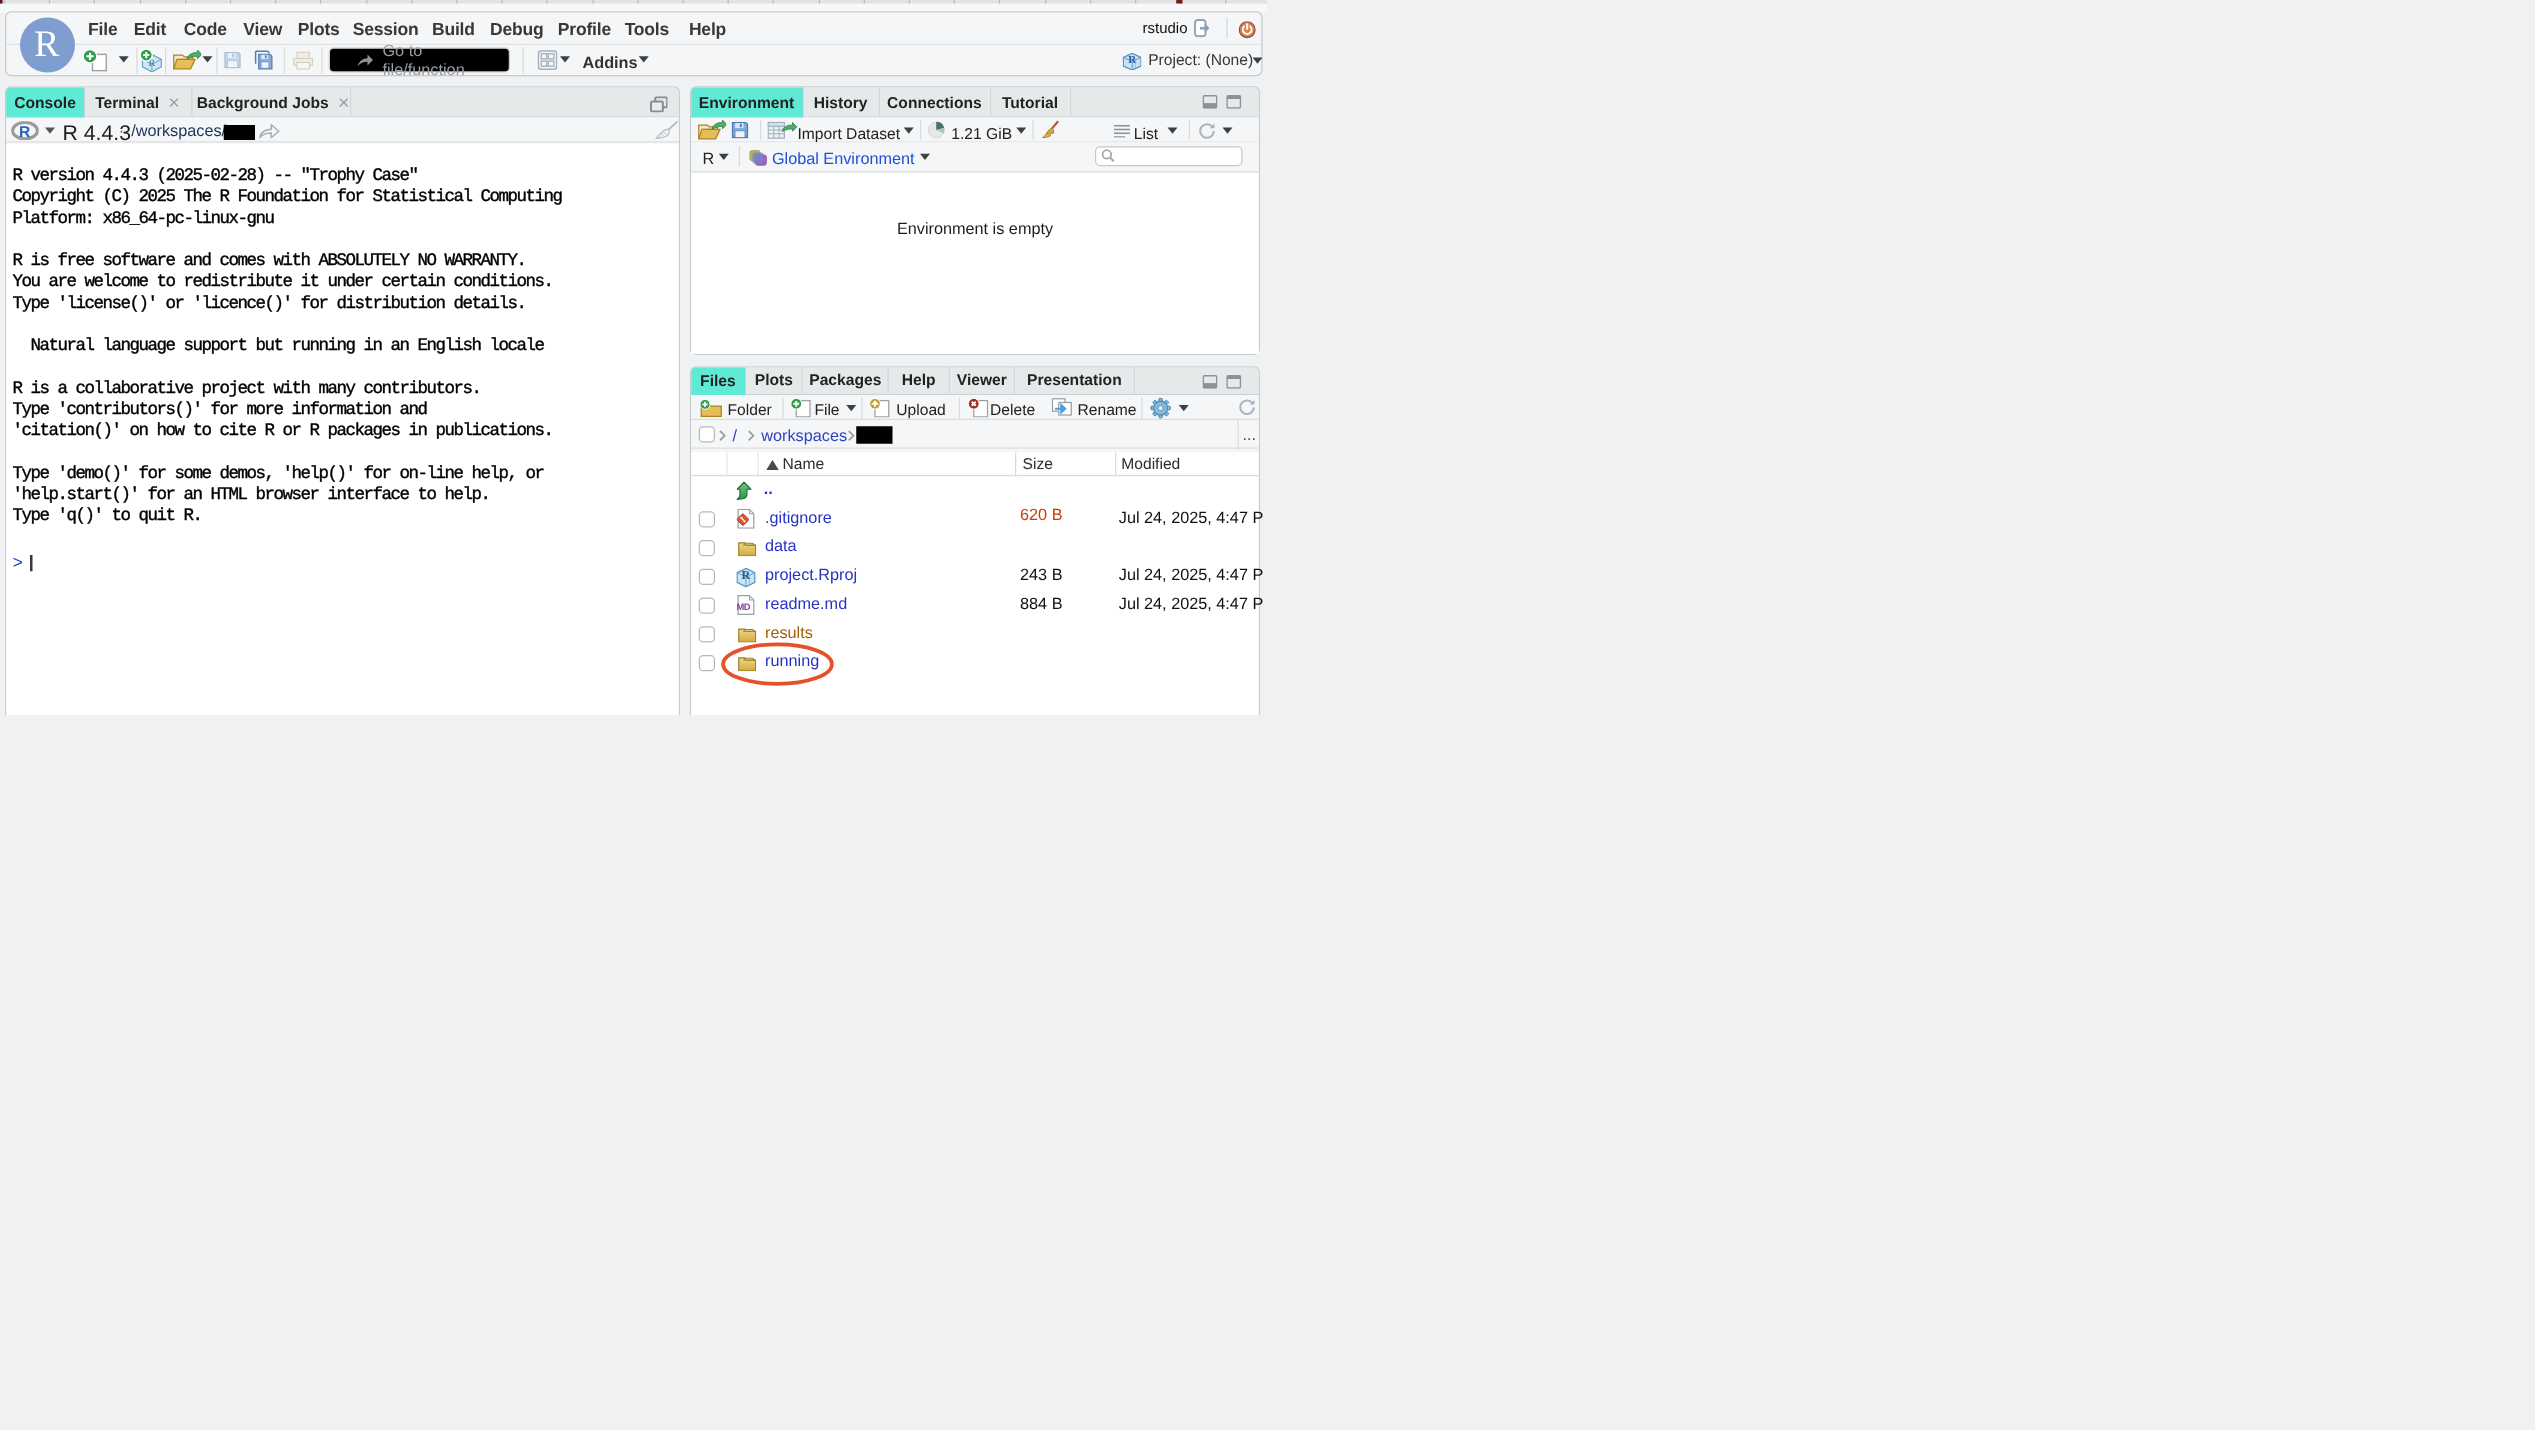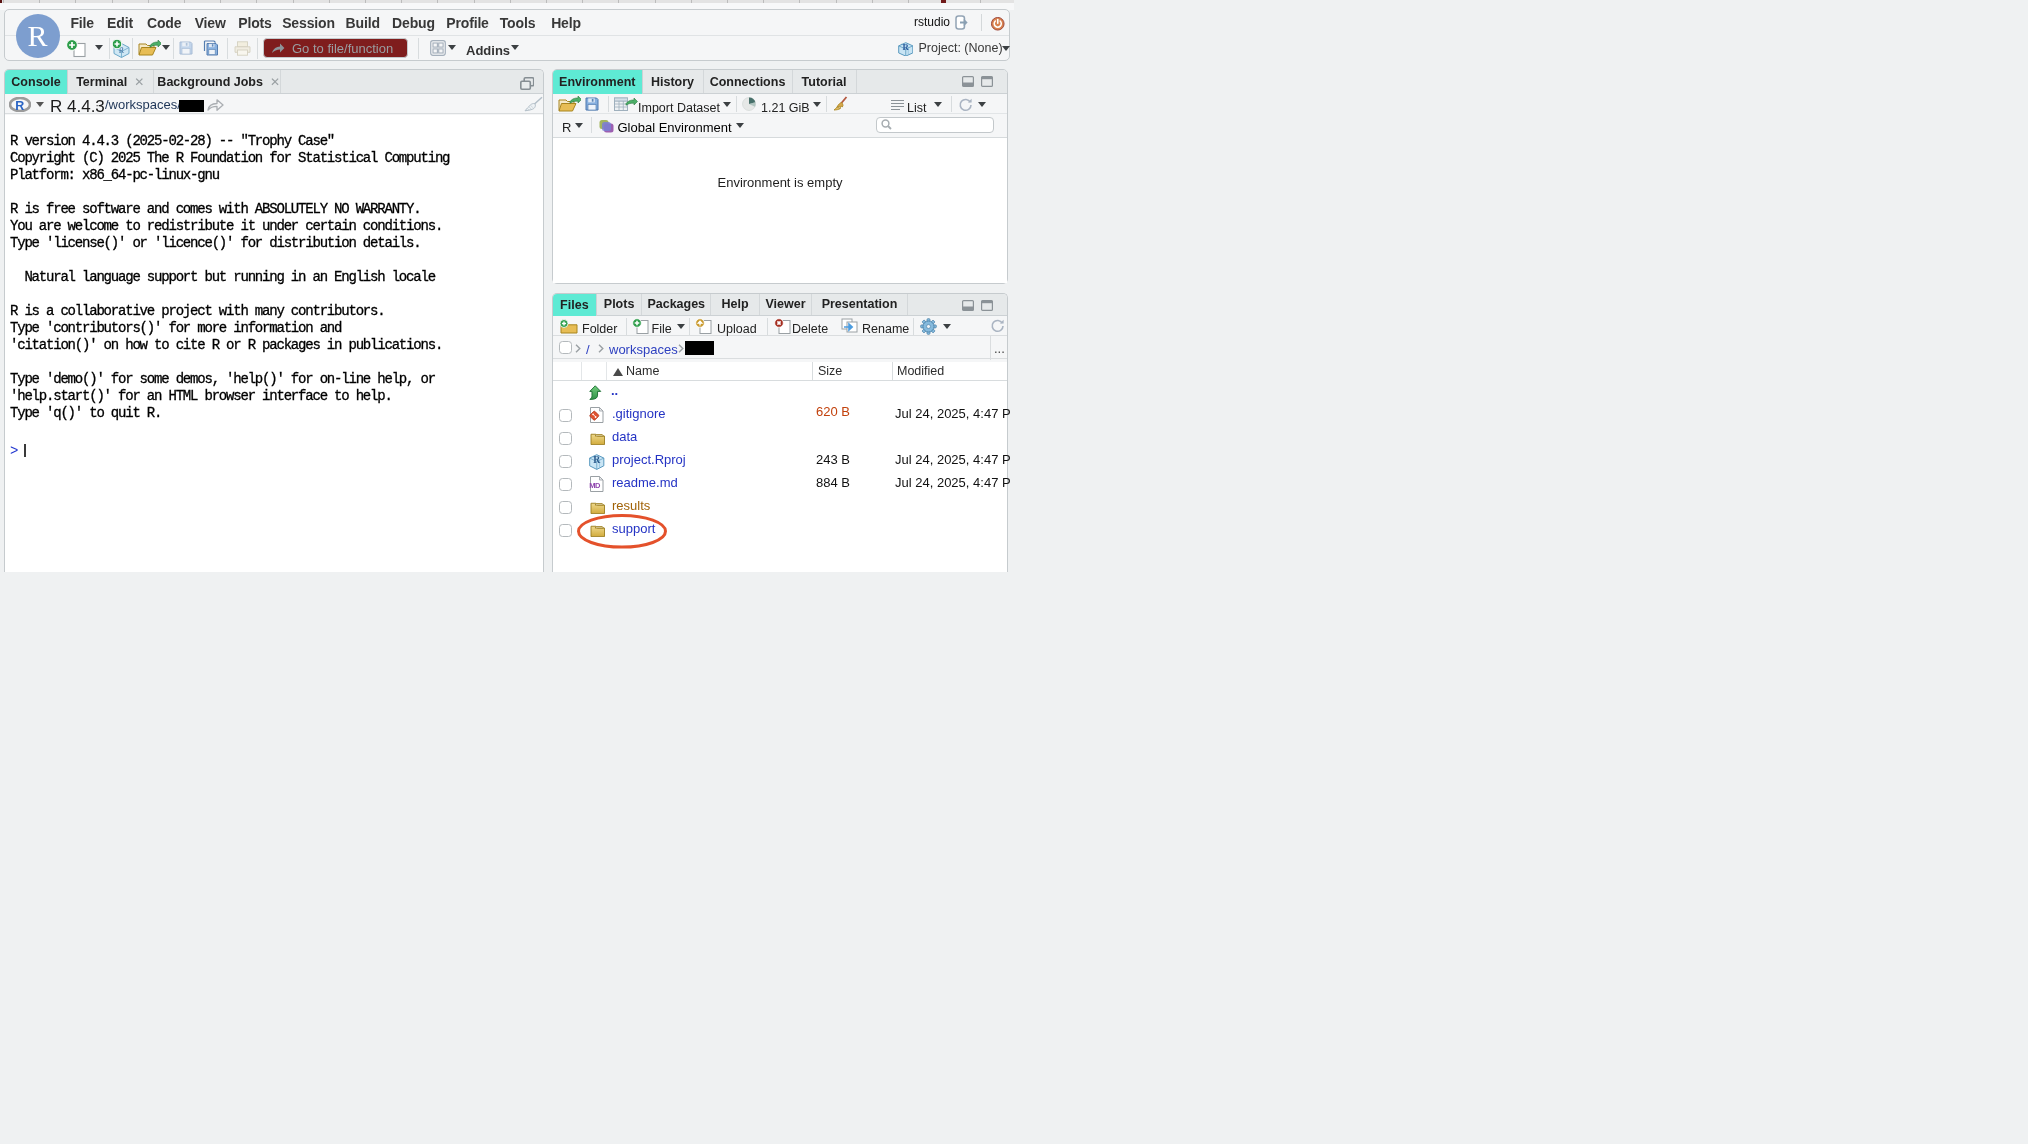--- a/index.html
+++ b/index.html
@@ -144,21 +144,21 @@
       <div style="position:absolute;left:222px;top:2px;width:1px;height:21px;background:#d8dcde"></div>
       <div style="position:absolute;left:229px;top:5px">
         <svg width="17" height="15" viewBox="0 0 17 15" style="opacity:0.75">
           <rect x="3.5" y="0.8" width="10" height="5" fill="#f1ecd7" stroke="#c9c4ae" stroke-width="0.9"></rect>
           <path d="M1 5.8h15v5.5H1z" fill="#efeada" stroke="#c9c4ae" stroke-width="0.9"></path>
           <rect x="3.5" y="9" width="10" height="5.2" fill="#faf7ec" stroke="#c9c4ae" stroke-width="0.9"></rect>
         </svg>
       </div>
       <div style="position:absolute;left:252px;top:2px;width:1px;height:21px;background:#d8dcde"></div>
       <div style="position:absolute;left:258px;top:2px">
-        <div style="width:145px;height:20px;background:#7f1d1d;border:1px solid #c5cacd;border-radius:4px;display:flex;align-items:center;padding-left:7px">
+        <div style="width:145px;height:20px;background:#000000;border:1px solid #c5cacd;border-radius:4px;display:flex;align-items:center;padding-left:21px">
           <svg width="14" height="12" viewBox="0 0 14 12">
             <path d="M1 11C2.5 6.5 5.5 4.8 9 4.6V1.6L13.4 6 9 10.4V7.4C5.8 7.4 3.2 8.6 1 11z" fill="#8d9499"></path>
           </svg>
           <span style="font-size:13px;color:#9a9ea2;margin-left:7px">Go to file/function</span>
         </div>
       </div>
       <div style="position:absolute;left:413px;top:2px;width:1px;height:21px;background:#d8dcde"></div>
       <div style="position:absolute;left:424.5px;top:4px">
         <svg width="16" height="16" viewBox="0 0 16 16">
           <rect x="0.7" y="0.7" width="14.6" height="14.6" rx="2.2" fill="none" stroke="#a5b0bc" stroke-width="1.2"></rect>
@@ -335,21 +335,21 @@
         <span class="caret"></span>
       </div>
       <div style="position:absolute;left:37.5px;top:3px;width:1px;height:16px;background:#d8dcde"></div>
       <div style="position:absolute;left:45.5px;top:3.5px">
         <svg width="15" height="15" viewBox="0 0 15 15">
           <rect x="0.5" y="2" width="9" height="9" rx="2.5" fill="#a4b55e"></rect>
           <rect x="5" y="5.5" width="9.5" height="9" rx="2.5" fill="#9d5fb0"></rect>
           <rect x="3" y="4" width="9" height="9" rx="2.5" fill="#7b7fd4" opacity="0.85"></rect>
         </svg>
       </div>
-      <div style="position:absolute;left:64.5px;top:4px"><span style="font-size:13px;color:#000000">Global Environment</span></div>
+      <div style="position:absolute;left:64.5px;top:4px"><span style="font-size:13px;color:#1d4ed8">Global Environment</span></div>
       <div style="position:absolute;left:183px;top:8.5px">
         <span class="caret"></span>
       </div>
       <div style="position:absolute;left:322.5px;top:2.5px">
         <div style="width:118.5px;height:16.5px;background:#fff;border:1px solid #c3c8cb;border-radius:4px;display:flex;align-items:center;padding-left:4px">
           <svg width="11" height="11" viewBox="0 0 11 11">
             <circle cx="4.5" cy="4.5" r="3.4" fill="none" stroke="#a7adb1" stroke-width="1.5"></circle>
             <path d="M7 7l3 3" stroke="#a7adb1" stroke-width="1.8"></path>
           </svg>
         </div>
@@ -569,19 +569,19 @@
         <svg width="15.5" height="13.5" viewBox="0 0 17 15" style="position:absolute;left:36.5px;top:4.5px">
           <defs>
             <linearGradient id="fg" x1="0" y1="0" x2="0" y2="1">
               <stop offset="0" stop-color="#eed98e"></stop>
               <stop offset="1" stop-color="#d2ab3c"></stop>
             </linearGradient>
           </defs>
           <path d="M1 2.5h5.5L8 4.5h8v9.5H1z" fill="url(#fg)" stroke="#9a7d1e" stroke-width="1"></path>
           <path d="M5.5 4.5 7 2.8h6.5l1.5 1.7z" fill="#efe6c8" stroke="#9a7d1e" stroke-width="0.9"></path>
         </svg>
-        <span style="position:absolute;left:59px;top:1.5px;color:#2433c4">support</span>
+        <span style="position:absolute;left:59px;top:1.5px;color:#2433c4">running</span>
         <svg width="94" height="38" viewBox="0 0 94 38" style="position:absolute;left:22px;top:-6.5px;overflow:visible">
           <ellipse cx="47" cy="18.3" rx="43.5" ry="15.8" fill="none" stroke="#e4512b" stroke-width="3"></ellipse>
         </svg>
       </div>
     </div>
 </div>
 
 </body></html>

